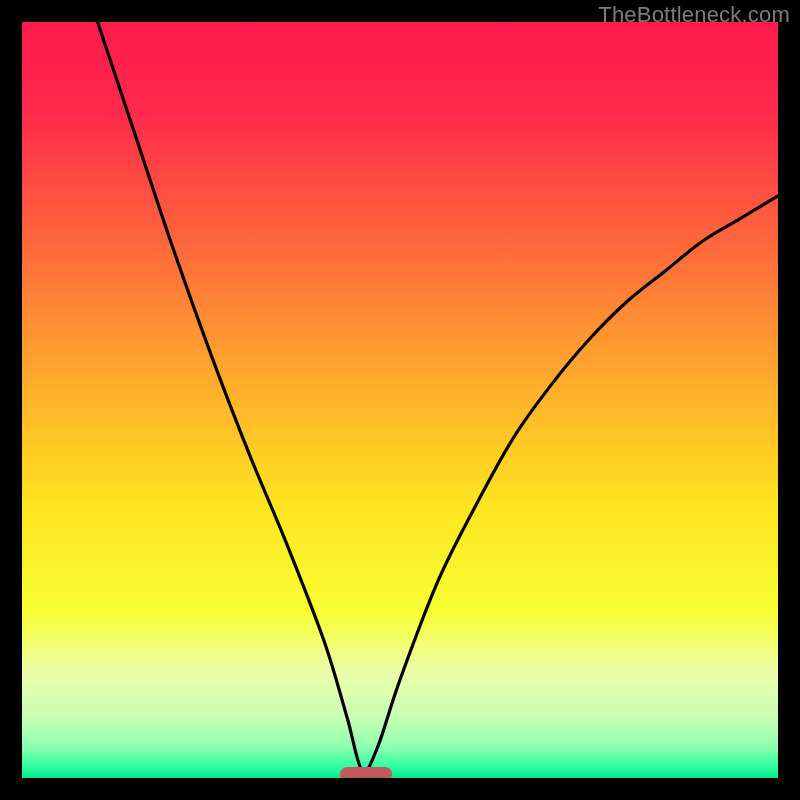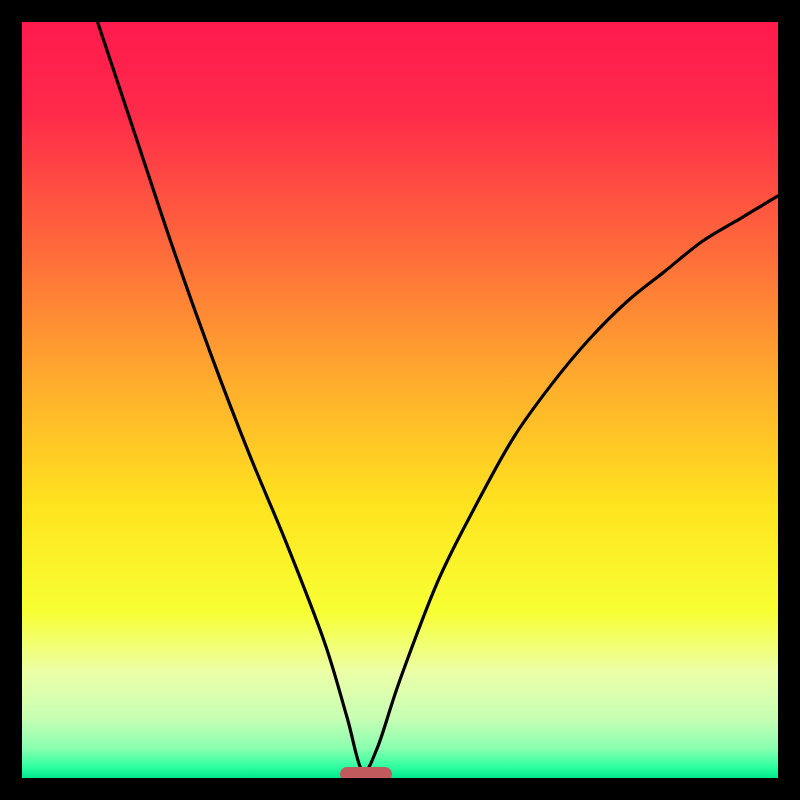--- a/index.html
+++ b/index.html
@@ -57,14 +57,15 @@
     <div class="gradient" id="grad" style="background: linear-gradient(rgb(255, 26, 77) 0%, rgb(255, 42, 74) 12%, rgb(255, 106, 59) 30%, rgb(255, 174, 44) 48%, rgb(255, 228, 31) 64%, rgb(247, 255, 51) 78%, rgb(236, 255, 168) 86%, rgb(200, 255, 180) 92%, rgb(140, 255, 176) 96%, rgb(46, 255, 160) 98.5%, rgb(0, 232, 139) 100%);"></div>
 
     <svg class="curve" viewBox="0 0 756 756" preserveAspectRatio="none">
       <path id="curvePath" fill="none" stroke="#000" stroke-width="3.2" stroke-linecap="round" stroke-linejoin="round" d="M 75.60000000000001 0 C 81.9 18.899999999999995, 100.79999999999998 75.59999999999997, 113.39999999999999 113.39999999999998 C 126 151.2, 138.60000000000002 190.26000000000008, 151.20000000000002 226.80000000000007 C 163.8 263.3400000000001, 176.4 298.62, 189 332.64 C 201.6 366.65999999999997, 214.2 399.42, 226.79999999999998 430.92 C 239.39999999999998 462.42, 251.99999999999994 490.14, 264.59999999999997 521.64 C 277.2 553.14, 292.32000000000005 590.94, 302.40000000000003 619.9200000000001 C 312.48 648.9000000000001, 318.78 674.1, 325.08 695.52 C 331.38 716.9399999999999, 335.15999999999997 743.4000000000001, 340.2 748.44 C 345.24 753.48, 349.02 740.88, 355.32 725.76 C 361.62 710.64, 367.92 685.44, 378 657.72 C 388.08 630, 403.20000000000005 588.4200000000001, 415.8 559.44 C 428.4 530.46, 440.99999999999994 507.78000000000003, 453.59999999999997 483.84000000000003 C 466.2 459.90000000000003, 478.80000000000007 435.96000000000004, 491.40000000000003 415.8 C 504 395.64, 516.5999999999999 379.26, 529.1999999999999 362.88 C 541.8 346.5, 554.4 331.38000000000005, 567 317.52000000000004 C 579.6 303.66, 592.2 291.06, 604.8000000000001 279.71999999999997 C 617.4000000000001 268.37999999999994, 630 259.55999999999995, 642.6 249.47999999999996 C 655.2 239.39999999999998, 667.8 228.06, 680.4 219.24 C 693 210.42000000000002, 705.5999999999999 204.12000000000006, 718.1999999999999 196.56000000000006 C 730.8 189.00000000000006, 749.7 177.66, 756 173.88"></path>
     </svg>
 
     <div class="marker" id="marker" style="left: 318px; top: 745px; width: 52px; height: 14px; border-radius: 7px; background: rgb(193, 90, 92);"></div>
 
   </div>
 
+  <div class="watermark">TheBottleneck.com</div>
 
 </div>
 
 </body></html>

